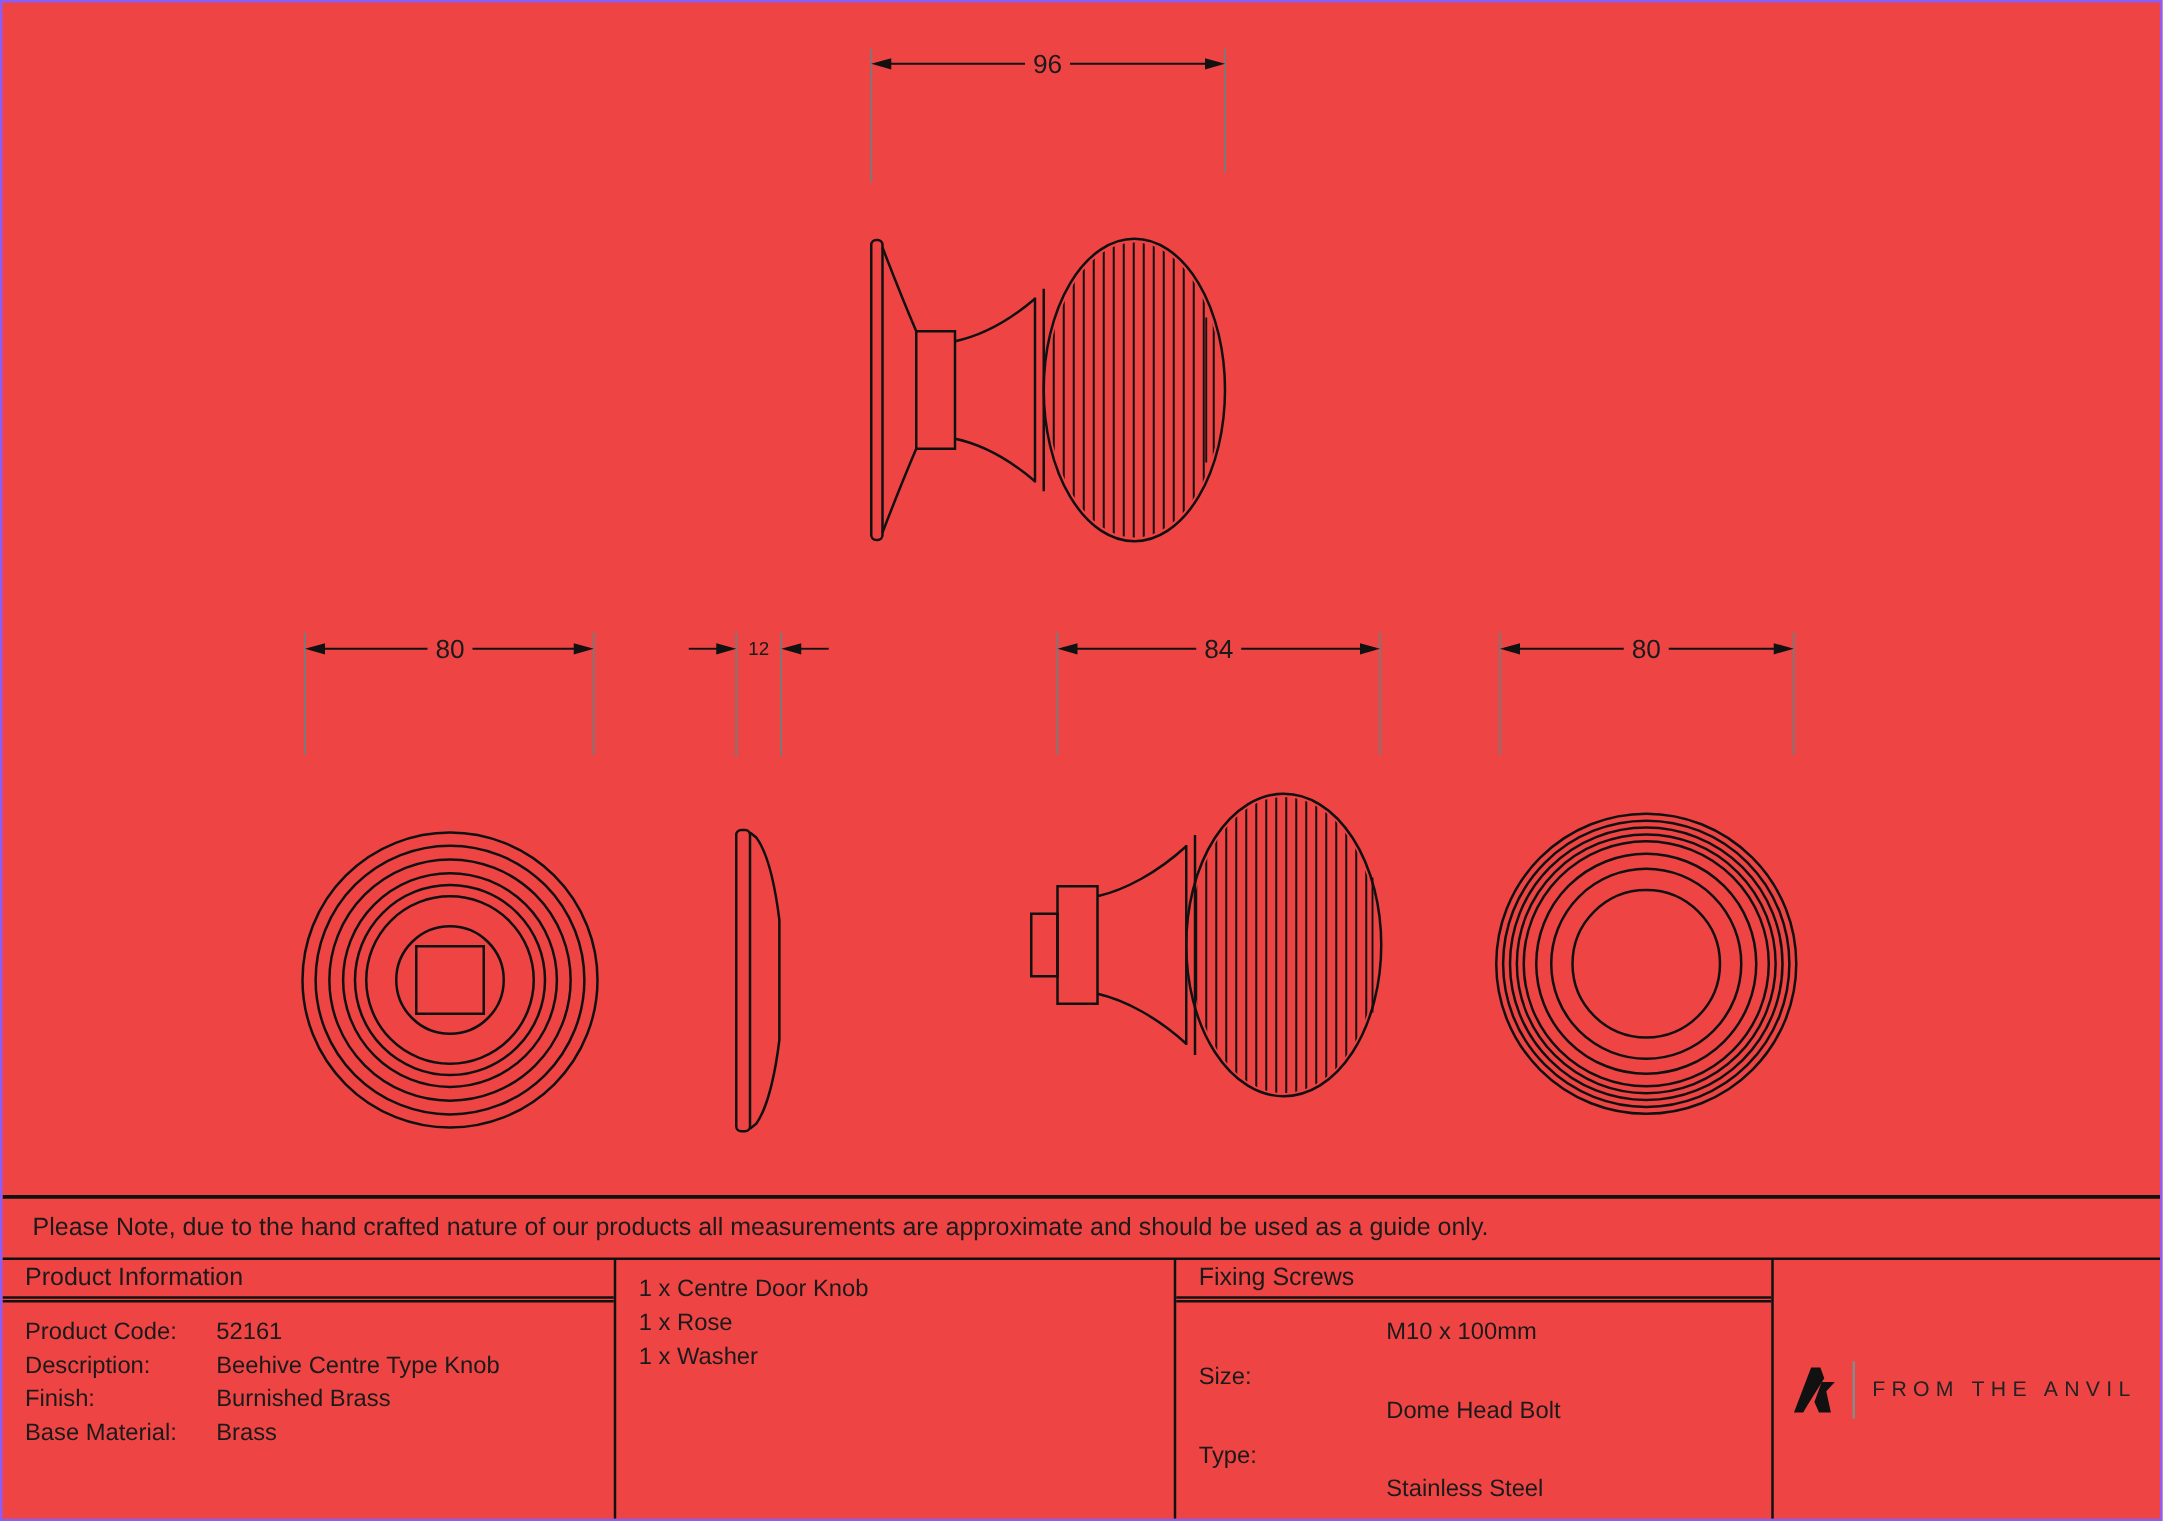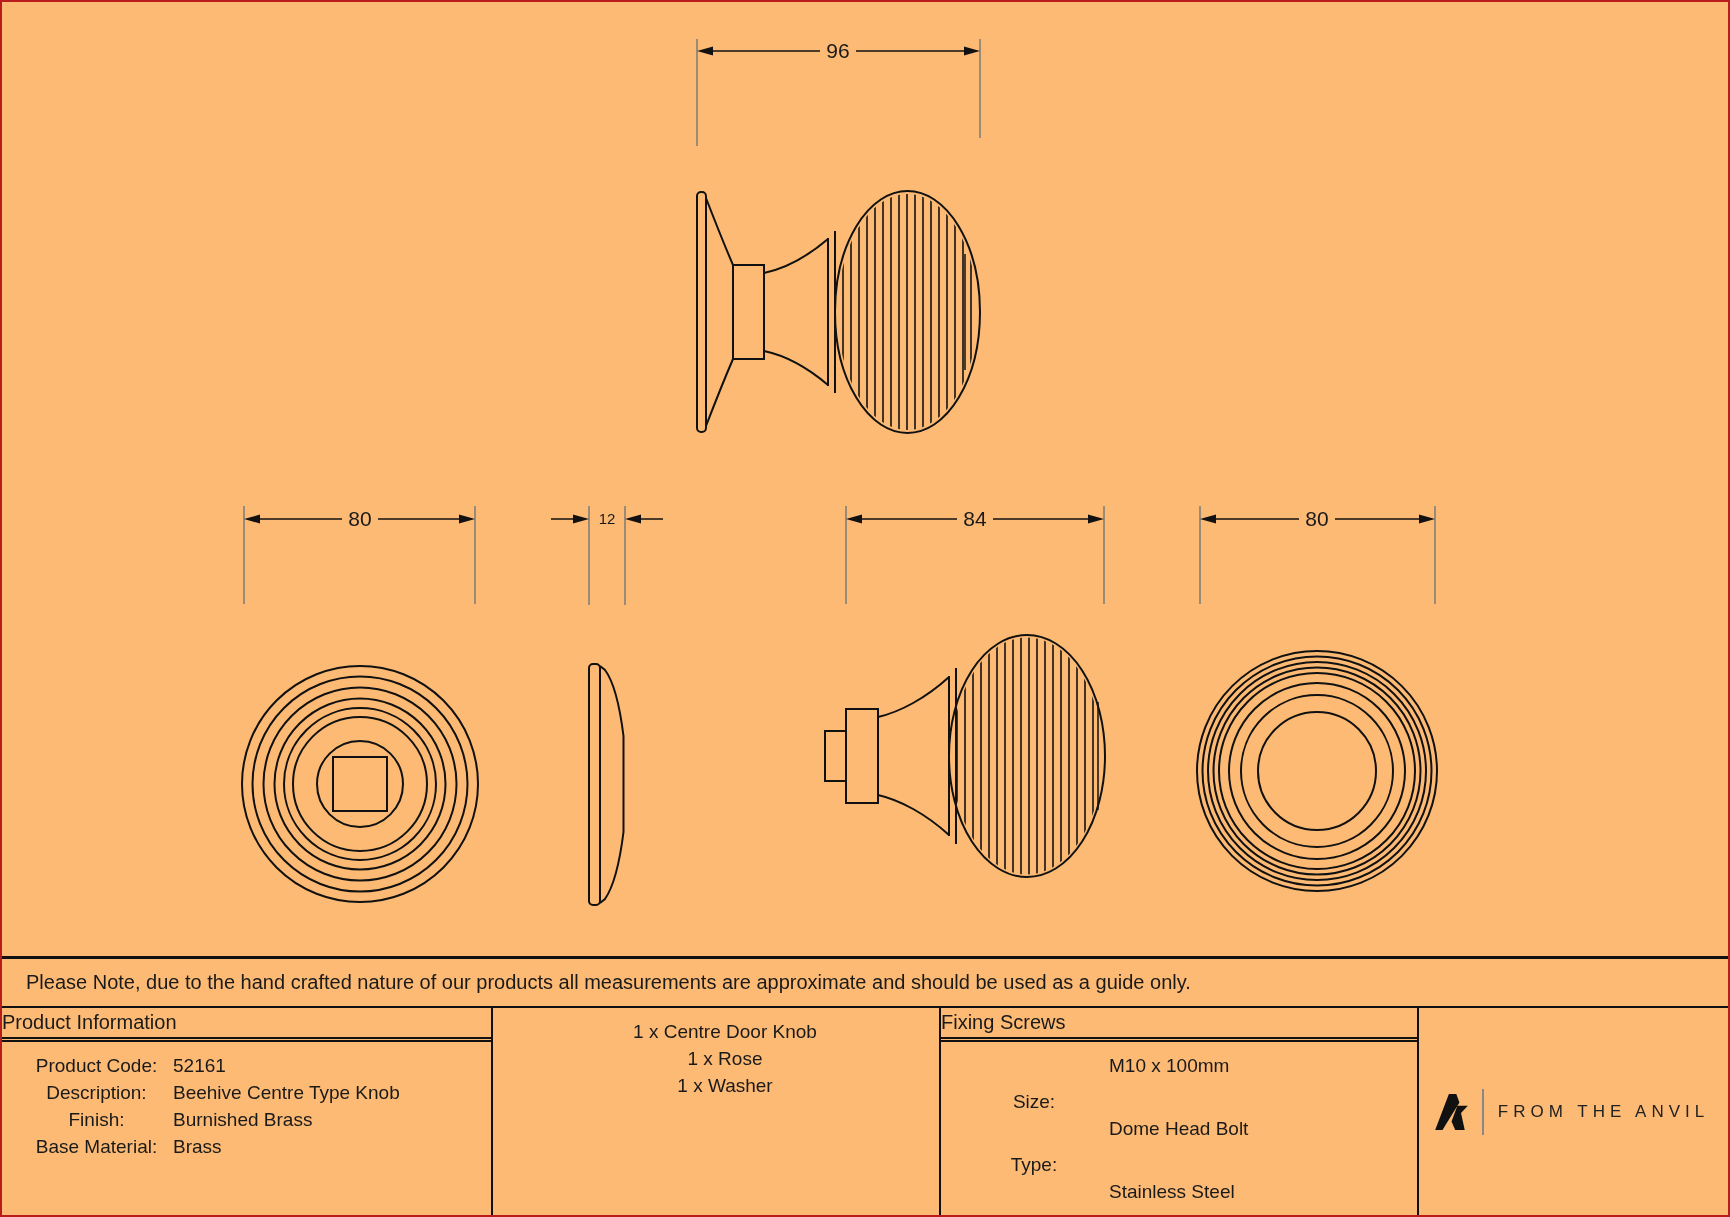--- a/index.html
+++ b/index.html
@@ -1,19 +1,19 @@
 <!DOCTYPE html>
 <html><head>
 <meta charset="utf-8">
 <style>
   html,body{margin:0;padding:0;background:#e8e8e8;}
   .sheet{
-    position:relative; width:1730px; height:1217px; background:#fdba74;
-    border:2px solid #b91c1c; box-sizing:border-box; overflow:hidden;
-    font-family:"Liberation Sans", sans-serif; color:#1a1a1a;text-align:center;
+    position:relative; width:1730px; height:1217px; background:#ef4444;
+    border:2px solid #8b5cf6; box-sizing:border-box; overflow:hidden;
+    font-family:"Liberation Sans", sans-serif; color:#1a1a1a;
   }
   .drawing-area{position:absolute; top:0; left:0;}
   svg text{font-family:"Liberation Sans", sans-serif; fill:#1a1a1a;}
   .dim-label{font-size:21px;}
   .dim-label-small{font-size:15px;}
 
   .note-row{
     position:absolute; top:954px; left:0; width:1726px; height:50px;
     border-top:3px solid #111; box-sizing:border-box;
     display:flex; align-items:center; padding-left:24px; font-size:20px;
@@ -23,21 +23,21 @@
     border-top:2px solid #111; box-sizing:border-box; display:flex;
   }
   .spec-col{box-sizing:border-box; height:100%;}
   .col-border{border-right:2px solid #111;}
   .col-product{width:491px;}
   .col-pack{width:448px;}
   .col-fixing{width:478px;}
   .col-logo{width:303px; display:flex; align-items:center; justify-content:center;}
   .col-header{
     height:34px; border-bottom:5px double #111; box-sizing:border-box;
-    display:flex; align-items:center; 
+    display:flex; align-items:center; padding-left:18px;
     font-size:20px;
   }
   .col-body{padding:10px 0 0 18px; font-size:19px;}
   .kv-row{display:flex; line-height:27px;}
   .kv-label{flex:0 0 153px;}
   .col-fixing .kv-label{flex:0 0 150px;margin-top:36px;}
   .pack-item{line-height:27px;}
   .logo-lockup{display:flex; align-items:center;}
   .logo-divider{width:2px; height:46px; background:#888; margin:0 14px 0 12px;}
   .logo-text{font-size:17px; letter-spacing:5px; white-space:nowrap; color:#222;}

